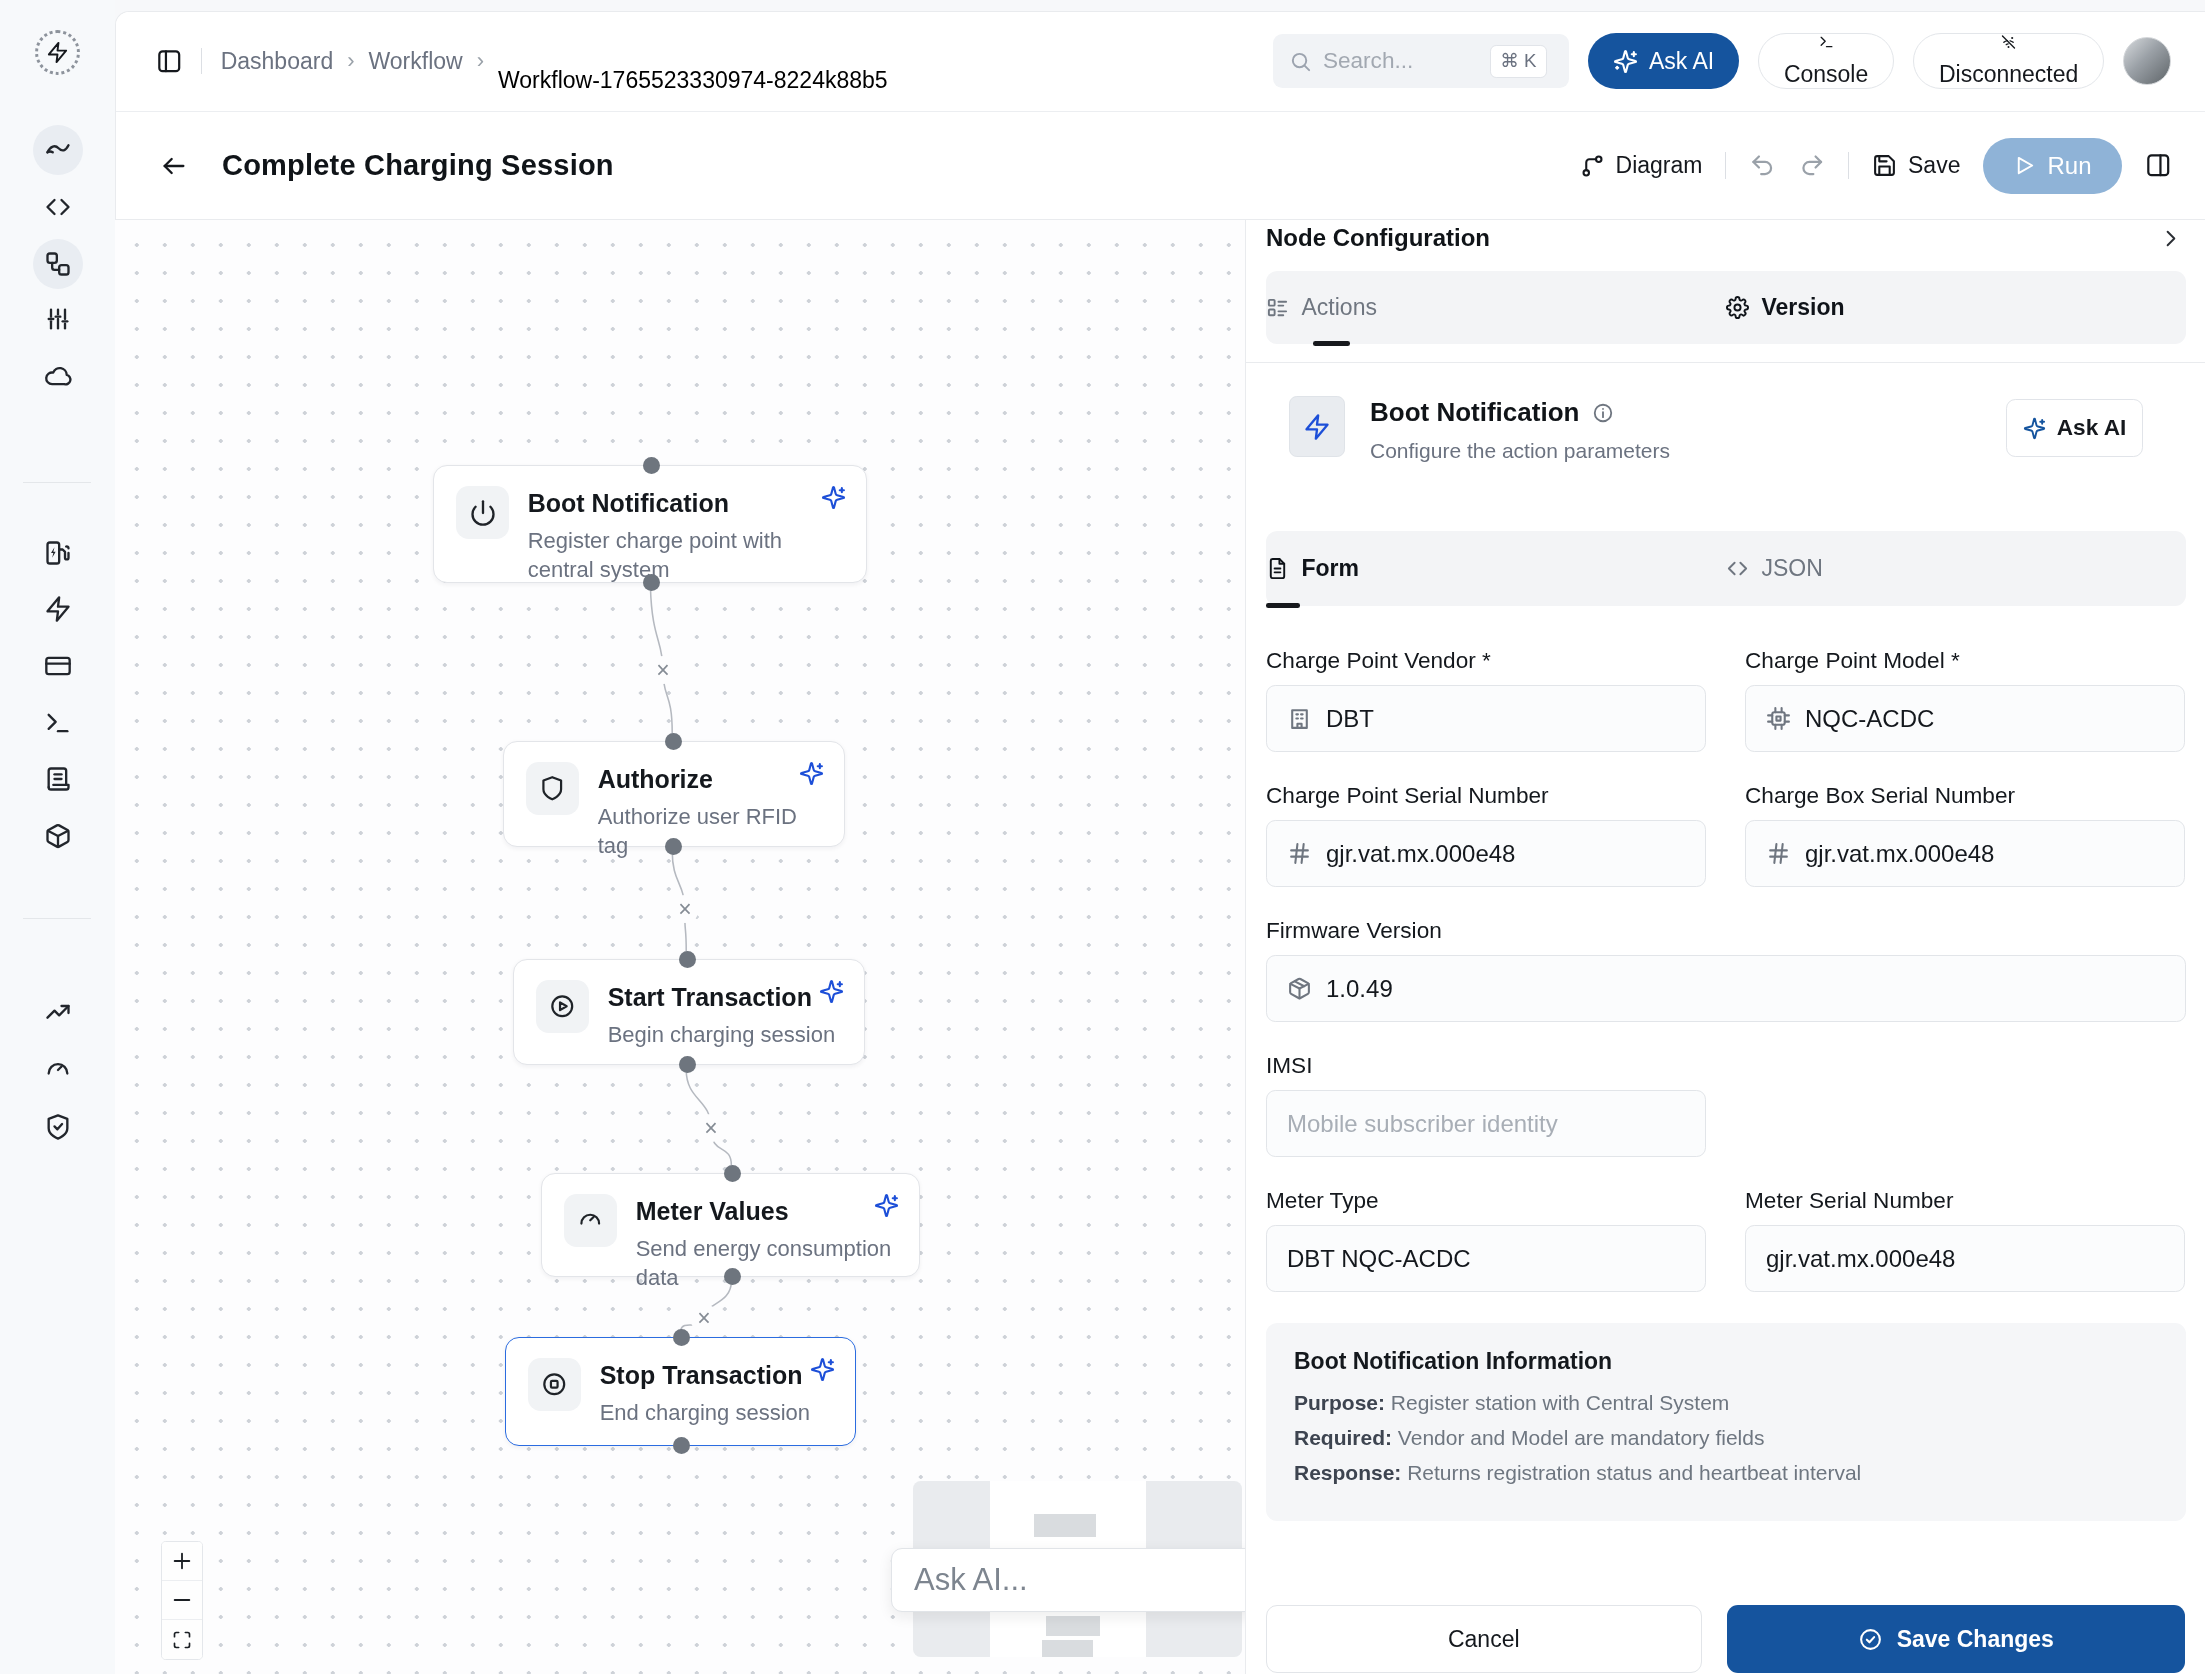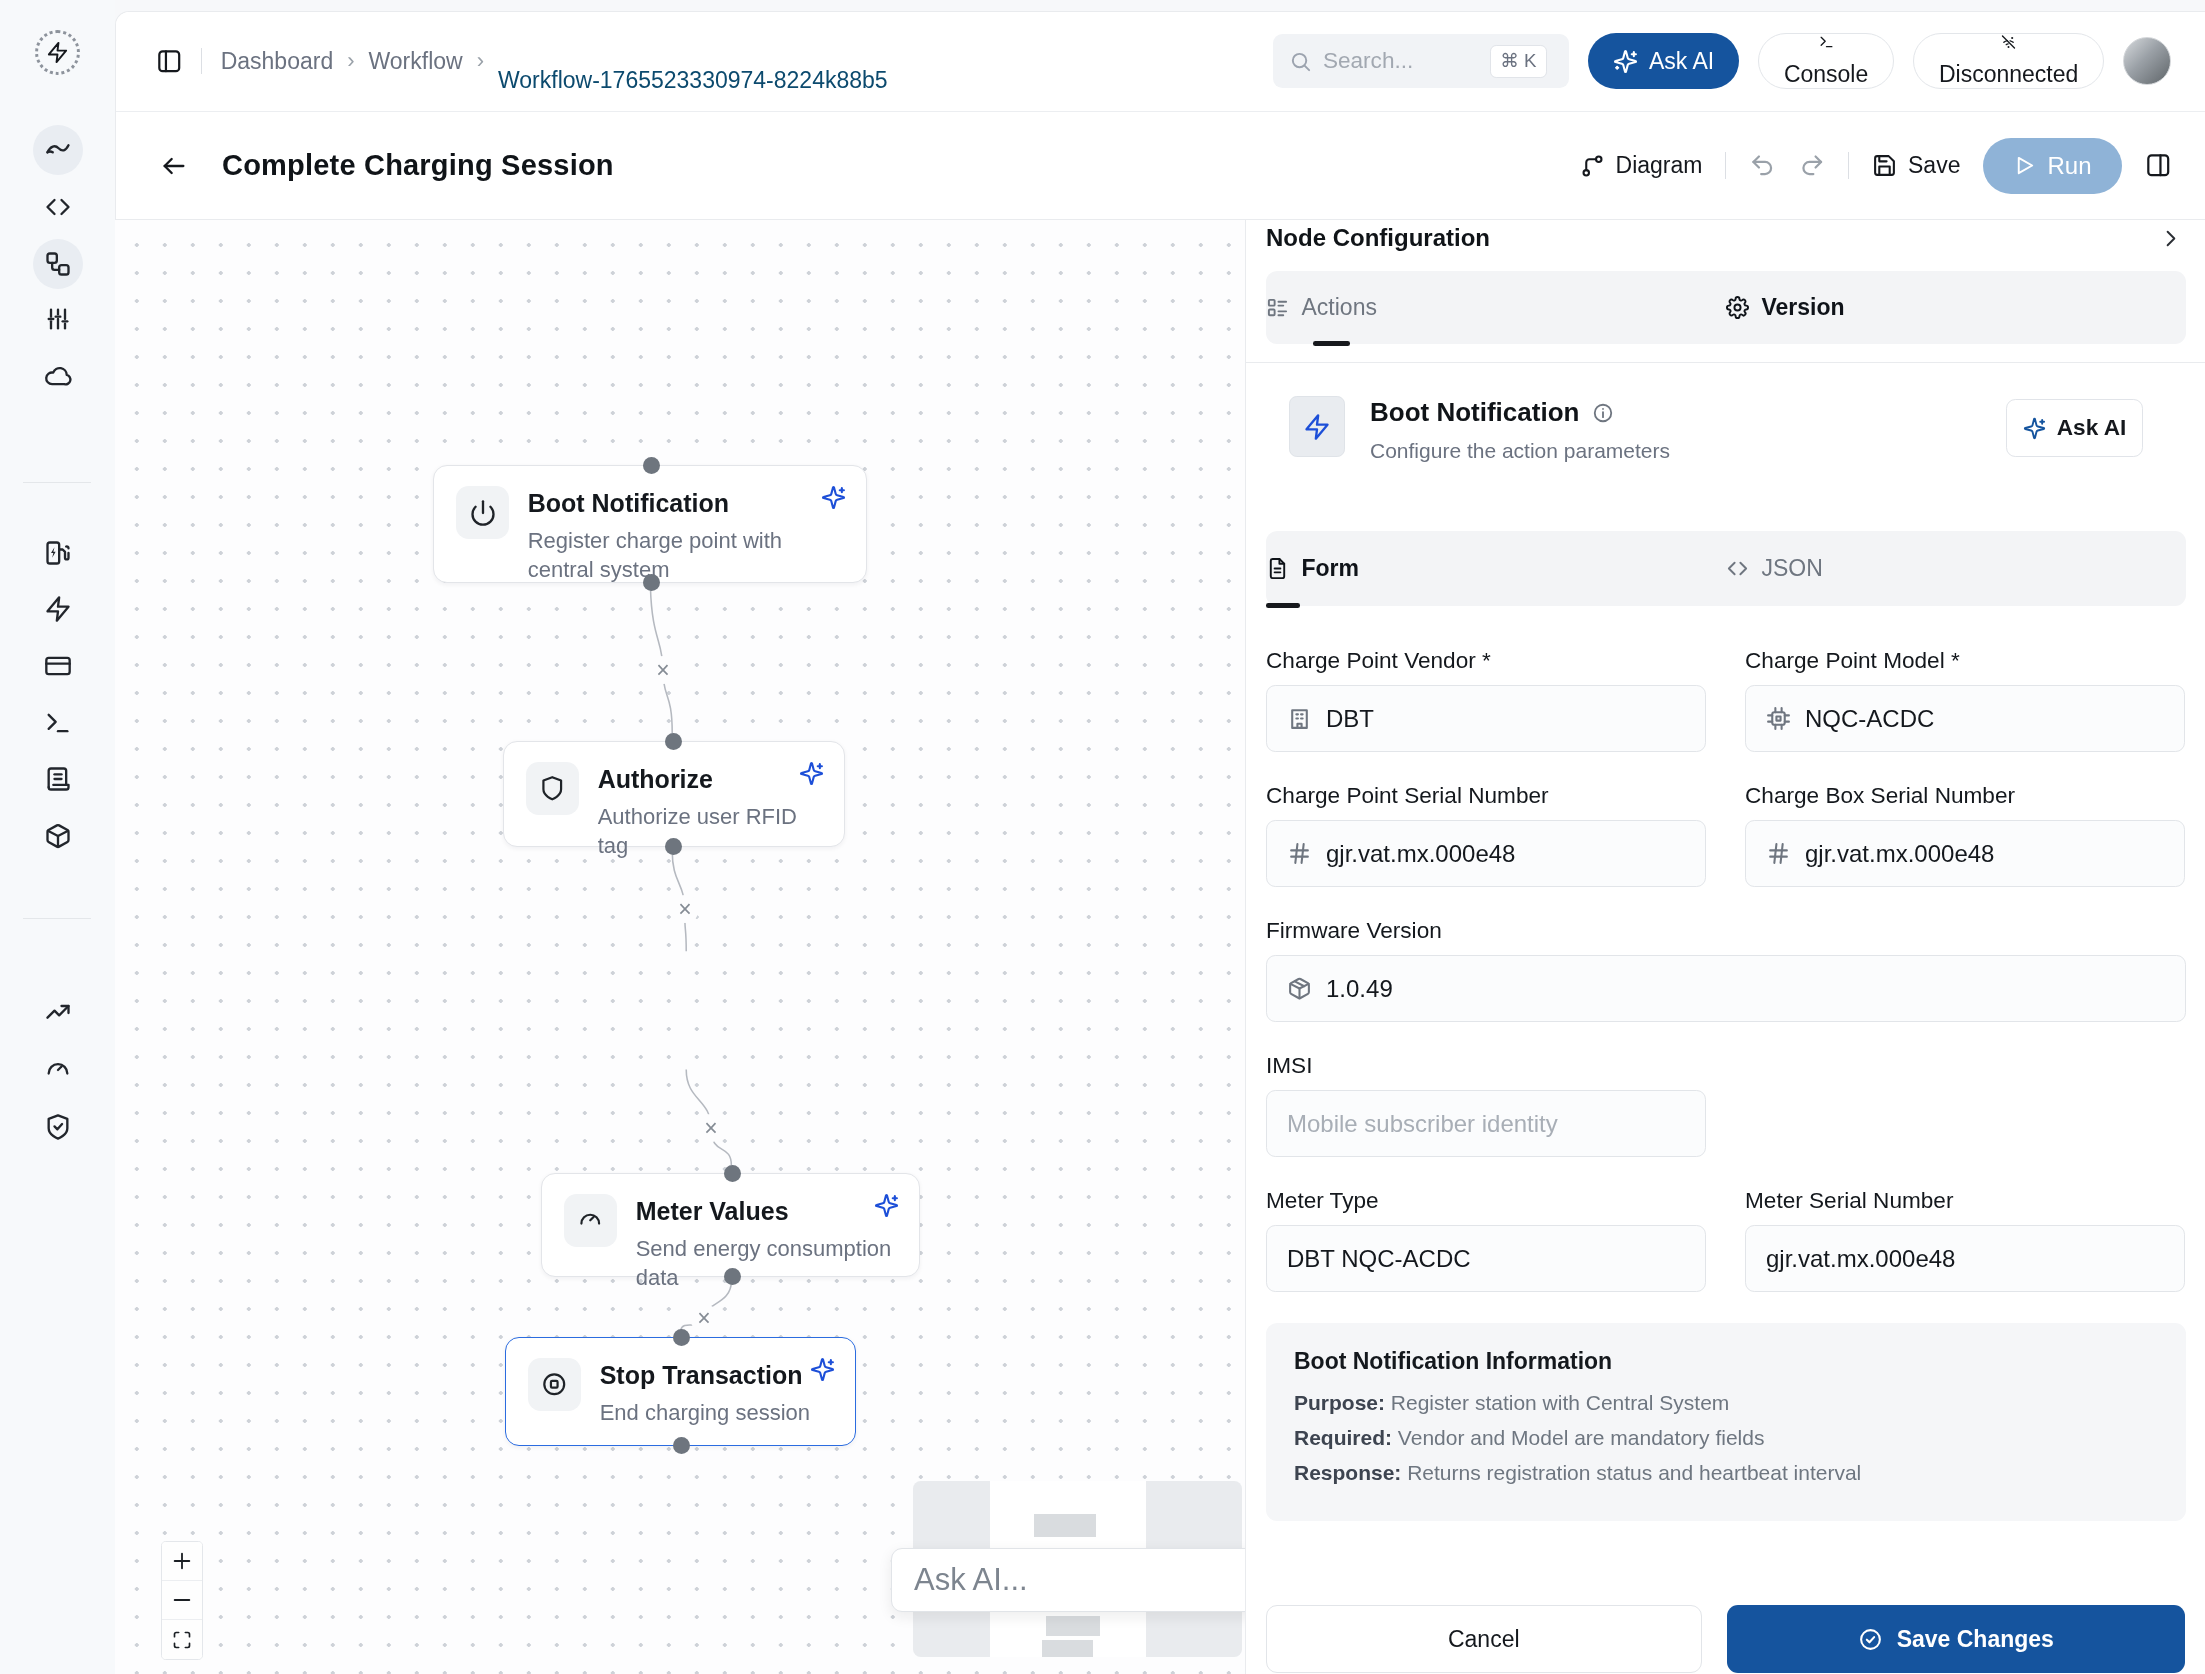--- a/index.html
+++ b/index.html
@@ -23,21 +23,21 @@
   
   .card-edge { position:absolute; left:115px; top:11px; right:0; bottom:0; background:#fff; border:0.8px solid #e9ebee; border-right:none; border-bottom:none; border-top-left-radius:14px; }
 
   
   .hrow1 { position:absolute; left:116px; top:11.7px; right:0; height:100px; display:flex; align-items:center; padding:0 34px 0 40px; border-bottom:0.8px solid #eceef1; background:#fff; border-top-left-radius:14px; z-index:5; }
   .hrow1 .lgroup { display:flex; align-items:center; gap:18.7px; }
   .vbar { width:0.8px; height:26.5px; background:#dcdfe4; }
   .crumbs { display:flex; align-items:center; gap:14px; font-size:23px; }
   .crumb-dim { color:#6b7280; }
   .crumb-sep { color:#9aa1a9; font-size:22px; }
-  .crumb-cur { color:#0c4a6e; font-weight:500;margin-top:38px; }
+  .crumb-cur { color:#000000; font-weight:500;margin-top:38px; }
   .hrow1 .rgroup { margin-left:auto; display:flex; align-items:center; gap:18.7px; }
   .searchbox { position:relative; width:296px; height:54px; background:#f1f3f6; border-radius:9.3px; display:flex; align-items:center; padding:0 12.5px 0 15.6px; gap:11px; color:#9ca3af; }
   .searchbox input { border:none; outline:none; background:transparent; font-size:22.6px; color:#374151; width:156px; font-family:inherit; }
   .searchbox input::placeholder { color:#a2a8b1; }
   .kbd { background:#fff; border:0.8px solid #e1e4e9; border-radius:6.2px; padding:4.7px 9.3px; font-size:18.7px; color:#6b7280; white-space:nowrap; }
   .pill { height:56px; border-radius:28px; display:flex; align-items:center; gap:11px; padding:0 25px; font-size:23px; font-weight:500; }
   .pill-primary { background:#15549e; color:#fff; }
   .pill-ghost { background:#fff; border:0.8px solid #e3e6ea; color:#15181d;flex-direction:column; }
   .avatar { width:48px; height:48px; border-radius:50%; background:linear-gradient(135deg,#d8dbde 0%,#9aa0a6 45%,#5e6468 100%); border:0.8px solid #d4d7da; }
 
@@ -395,20 +395,41 @@
     <span class="spark">
       <svg class="ic" width="25" height="25" viewBox="0 0 24 24">
           <path d="M9.9 15.5a2 2 0 0 0-1.4-1.4L2.4 12.5a.5.5 0 0 1 0-1L8.5 9.9A2 2 0 0 0 9.9 8.5l1.6-6.1a.5.5 0 0 1 1 0l1.6 6.1a2 2 0 0 0 1.4 1.4l6.1 1.6a.5.5 0 0 1 0 1l-6.1 1.6a2 2 0 0 0-1.4 1.4l-1.6 6.1a.5.5 0 0 1-1 0z"></path>
           <path d="M20 3v4"></path>
           <path d="M22 5h-4"></path>
         </svg>
     </span>
     <span class="dot" style="bottom:-9.3px;left:161px"></span>
   </div>
 
+  <div class="node" style="left:398px;top:739px;width:352px;height:106px">
+    <span class="dot" style="top:-9.3px;left:165px"></span>
+    <div class="tile">
+      <svg class="ic" width="26.5" height="26.5" viewBox="0 0 24 24">
+          <circle cx="12" cy="12" r="9"></circle>
+          <polygon points="10 8.5 16 12 10 15.5 10 8.5"></polygon>
+        </svg>
+    </div>
+    <div style="width:241px">
+      <div class="ttl">Start Transaction</div>
+      <div class="sub">Begin charging session</div>
+    </div>
+    <span class="spark">
+      <svg class="ic" width="25" height="25" viewBox="0 0 24 24">
+          <path d="M9.9 15.5a2 2 0 0 0-1.4-1.4L2.4 12.5a.5.5 0 0 1 0-1L8.5 9.9A2 2 0 0 0 9.9 8.5l1.6-6.1a.5.5 0 0 1 1 0l1.6 6.1a2 2 0 0 0 1.4 1.4l6.1 1.6a.5.5 0 0 1 0 1l-6.1 1.6a2 2 0 0 0-1.4 1.4l-1.6 6.1a.5.5 0 0 1-1 0z"></path>
+          <path d="M20 3v4"></path>
+          <path d="M22 5h-4"></path>
+        </svg>
+    </span>
+    <span class="dot" style="bottom:-9.3px;left:165px"></span>
+  </div>
 
   <div class="node" style="left:426px;top:953px;width:379px;height:104px">
     <span class="dot" style="top:-9.3px;left:182px"></span>
     <div class="tile">
       <svg class="ic" width="26.5" height="26.5" viewBox="0 0 24 24">
           <path d="M4 15a8 8 0 1 1 16 0"></path>
           <line x1="12" y1="12" x2="15" y2="9"></line>
         </svg>
     </div>
     <div style="width:272px">

